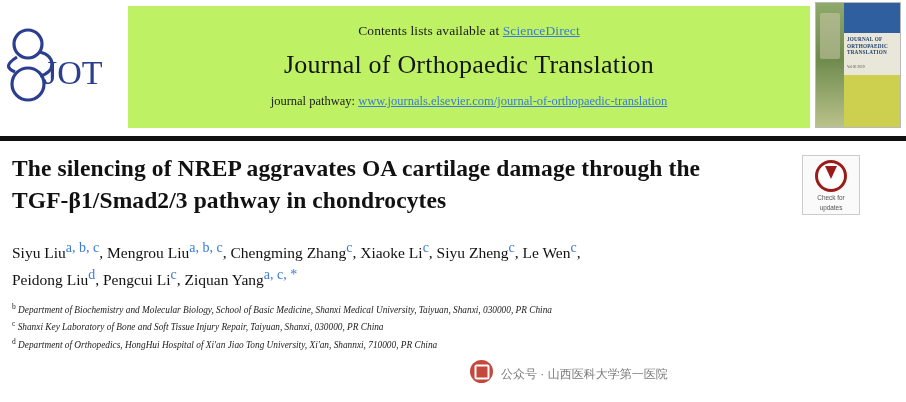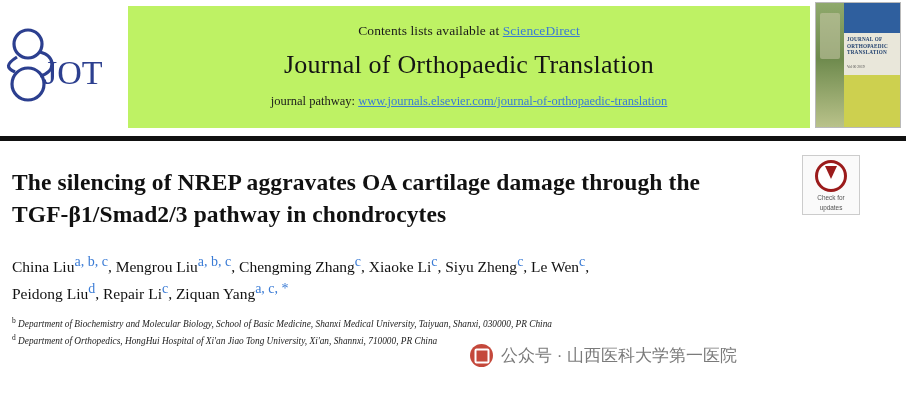--- a/index.html
+++ b/index.html
@@ -137,21 +137,21 @@
 
   .rule {
     height: 5px;
     background: #111111;
     width: 100%;
   }
 
   
   .article {
     position: relative;
-    padding: 26px 0 0 0;
+    padding: 12px 0 0 0;
   }
   .title {
     font-size: 23.5px;
     line-height: 1.35;
     color: #111111;
     margin: 0 120px 0 12px;
     letter-spacing: .1px;
   }
   .authors {
     margin: 20px 12px 0 12px;
@@ -219,26 +219,26 @@
     font-size: 6.4px;
     color: #555;
     line-height: 1.25;
     margin-top: 2px;
   }
 
   
   .watermark {
     position: absolute;
     left: 470px;
-    top: 344px;
-    display: flex;
-    align-items: flex-start;
+    top: 360px;
+    display: flex;
+    align-items: flex-end;
     gap: 8px;
     font-family: "Liberation Sans", sans-serif;
-    font-size: 17px;
+    font-size: 12px;
     color: #6f6f6f;
     opacity: .92;
     white-space: nowrap;
   }
   .watermark .wm-logo {
     width: 23px; height: 23px;
     border-radius: 50%;
     background: #c0392b;
     position: relative;
     flex: 0 0 23px;
@@ -304,33 +304,34 @@
     <div class="cap1">Check for</div>
     <div class="cap2">updates</div>
   </div>
 
   <h1 class="title">
     <span>The silencing of NREP aggravates OA cartilage damage through the</span><br>
     <span>TGF-β1/Smad2/3 pathway in chondrocytes</span>
   </h1>
 
   <div class="authors">
-    <span><span>China Liu</span><sup>a, b, c</sup><span>, </span></span>
+    <span><span>Siyu Liu</span><sup>a, b, c</sup><span>, </span></span>
     <span><span>Mengrou Liu</span><sup>a, b, c</sup><span>, </span></span>
     <span><span>Chengming Zhang</span><sup>c</sup><span>, </span></span>
     <span><span>Xiaoke Li</span><sup>c</sup><span>, </span></span>
     <span><span>Siyu Zheng</span><sup>c</sup><span>, </span></span>
     <span><span>Le Wen</span><sup>c</sup><span>,</span></span><br>
     <span><span>Peidong Liu</span><sup>d</sup><span>, </span></span>
-    <span><span>Repair Li</span><sup>c</sup><span>, </span></span>
+    <span><span>Pengcui Li</span><sup>c</sup><span>, </span></span>
     <span><span>Ziquan Yang</span><sup>a, c, *</sup></span>
   </div>
 
   <div class="affil">
     <div><sup>b</sup> <span>Department of Biochemistry and Molecular Biology, School of Basic Medicine, Shanxi Medical University, Taiyuan, Shanxi, 030000, PR China</span></div>
+    <div><sup>c</sup> <span>Shanxi Key Laboratory of Bone and Soft Tissue Injury Repair, Taiyuan, Shanxi, 030000, PR China</span></div>
     <div><sup>d</sup> <span>Department of Orthopedics, HongHui Hospital of Xi'an Jiao Tong University, Xi'an, Shannxi, 710000, PR China</span></div>
   </div>
 </div>
 
 <div class="watermark">
   <span class="wm-logo"></span>
   <span>公众号 · 山西医科大学第一医院</span>
 </div>
 
 </body></html>

